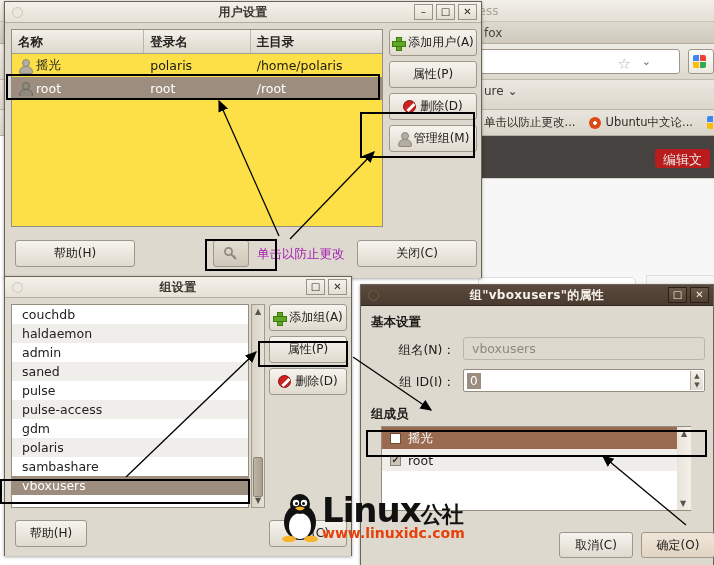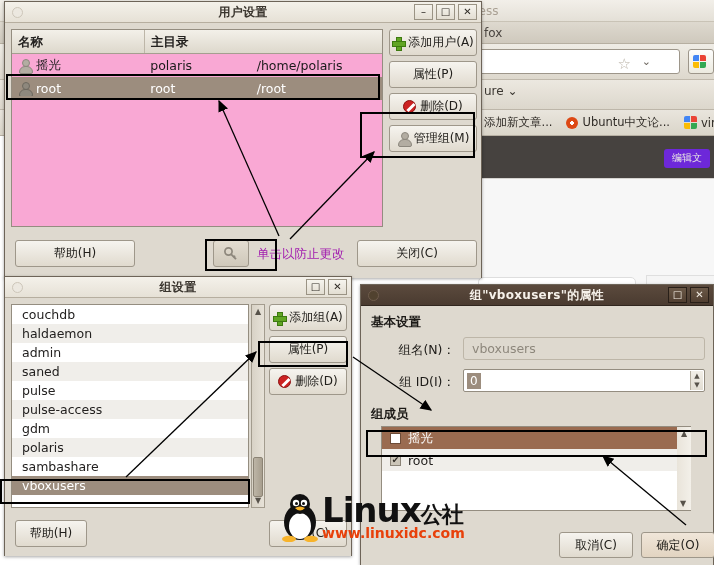--- a/index.html
+++ b/index.html
@@ -70,22 +70,22 @@
       linear-gradient(#34a853,#34a853) 7px 7px/6px 6px no-repeat;
     border-radius:2px;
   }
   .wp-adminbar{
     position:absolute; left:480px; top:136px; width:234px; height:42px;
     background:#464churn;
     background:#46423f;
   }
   .wp-editbtn{
     position:absolute; right:4px; top:13px; height:19px;
-    background:#6d28d9; border-radius:3px; color:#e9e7e4;
-    font-size:10px; padding:2px 8px; white-space:nowrap;
+    background:#b91c1c; border-radius:3px; color:#e9e7e4;
+    font-size:13px; padding:2px 8px; white-space:nowrap;
   }
   .wp-body{
     position:absolute; left:480px; top:178px; width:234px; height:387px;
     background:#f7f7f7; border-top:1px solid #d6d4d0;
   }
   .wp-input{
     position:absolute; left:-2px; top:98px; width:158px; height:30px;
     background:#fff; border:1px solid #dedede; border-radius:5px;
   }
   .wp-panel{
@@ -167,21 +167,21 @@
     border-radius:50%; background:#b3ada2; border:1px solid #8d887e;
   }
   .user-icon:after{
     content:""; position:absolute; left:1px; top:7px; width:12px; height:6px;
     border-radius:6px 6px 2px 2px; background:#b3ada2; border:1px solid #8d887e;
   }
   .user-icon.dark:before{ background:#8e887d; border-color:#6e695f; }
   .user-icon.dark:after{ background:#8e887d; border-color:#6e695f; }
 
   
-  .listview{ background:#f9a8d4; border:1px solid #948d80; overflow:hidden; position:relative; }
+  .listview{ background:#fde047; border:1px solid #948d80; overflow:hidden; position:relative; }
   .lv-header{
     display:flex; height:24px; background:linear-gradient(#f3f0e9,#ddd8cc);
     border-bottom:1px solid #a59e90; font-weight:bold; font-size:12.5px; color:#242220;
   }
   .lv-header div{ padding:4px 6px; border-right:1px solid #bdb6a8; }
   .lv-row{ display:flex; height:23px; align-items:center; font-size:12.5px; }
   .lv-row.sel{ background:#9c8d7e; color:#fff; }
   .lv-cell{ padding:0 6px; overflow:hidden; white-space:nowrap; }
 
   
@@ -232,21 +232,21 @@
   </div>
   <div class="bg-searchbox">
     <span class="mini-vbox" style="position:absolute;left:4px;top:5px;"></span>
   </div>
   <div class="bg-bookmarkbar"></div>
   <div class="bm-ure">
     <span>ure</span> ⌄
   </div>
   <div class="bg-bm-row">
     <div class="bm-item">
-      <span>添加新文章...</span>
+      <span>单击以防止更改...</span>
     </div>
     <div class="bm-item">
       <span class="mini-ubuntu"></span>
       <span>Ubuntu中文论...</span>
     </div>
     <div class="bm-item">
       <span class="mini-vbox"></span>
       <span>virtualbox</span>
     </div>
   </div>
@@ -271,20 +271,21 @@
       <span class="tb-btn">□</span>
       <span class="tb-btn">✕</span>
     </span>
   </div>
 
   <div class="win-body" style="height:255px; position:relative;">
 
     <div class="listview" style="position:absolute; left:6px; top:6px; width:372px; height:198px;">
       <div class="lv-header">
         <div style="width:133px;">名称</div>
+        <div style="width:107px;">登录名</div>
         <div style="width:132px;border-right:none;">主目录</div>
       </div>
       <div class="lv-row">
         <div class="lv-cell" style="width:133px;display:flex;align-items:center;gap:5px;">
           <span class="user-icon"></span>
           <span>摇光</span>
         </div>
         <div class="lv-cell" style="width:107px;">polaris</div>
         <div class="lv-cell" style="width:132px;">/home/polaris</div>
       </div>

